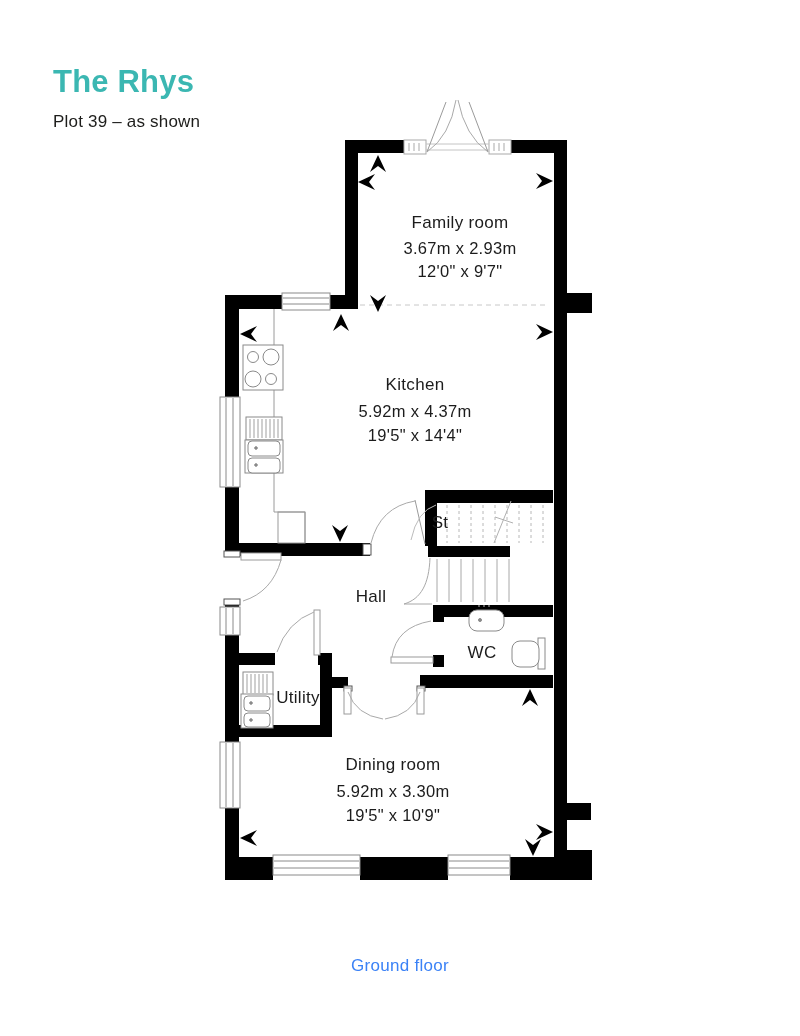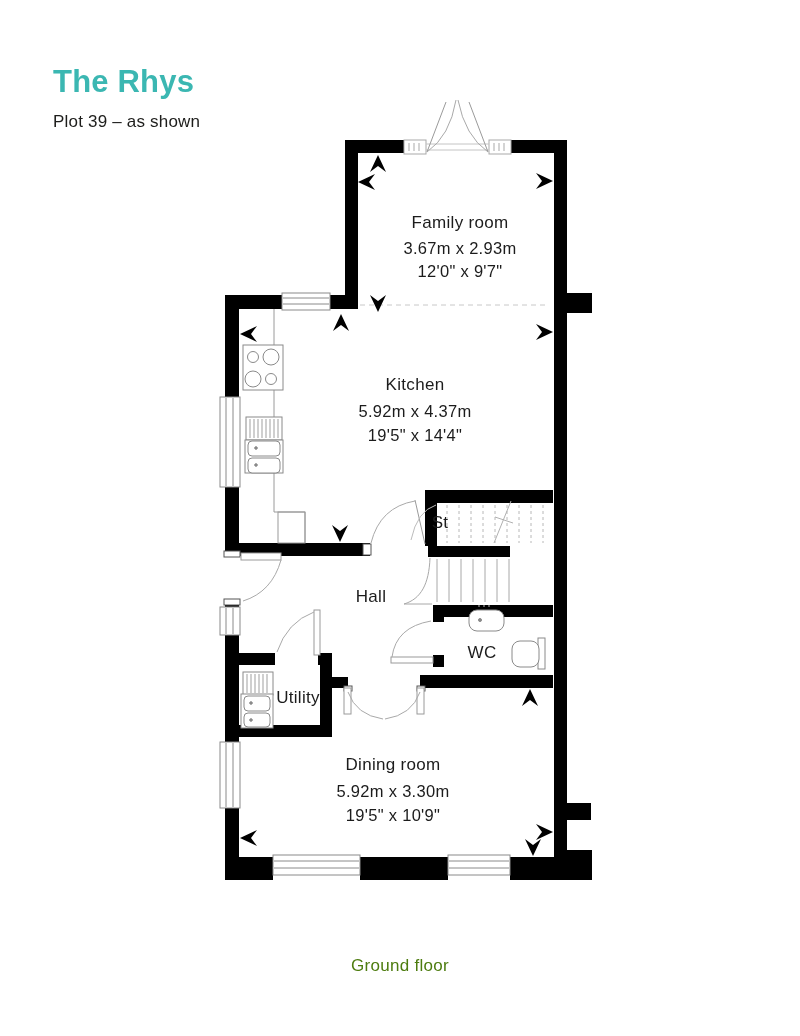--- a/index.html
+++ b/index.html
@@ -10,21 +10,21 @@
   .title{
     position:absolute;left:53px;top:64px;
     font-size:31px;font-weight:700;letter-spacing:.2px;color:#3BB7B2;
   }
   .subtitle{
     position:absolute;left:53px;top:112px;
     font-size:17px;color:#1d1d1b;letter-spacing:.2px;
   }
   .footer{
     position:absolute;left:0;top:956px;width:800px;text-align:center;
-    font-size:17px;color:#4d7c0f;letter-spacing:.3px;
+    font-size:17px;color:#3b82f6;letter-spacing:.3px;
   }
   svg{position:absolute;left:0;top:0;}
   .rn{font-family:"Liberation Sans",sans-serif;font-size:17px;fill:#1c1c1c;letter-spacing:.3px;}
   .rd{font-family:"Liberation Sans",sans-serif;font-size:16.5px;fill:#1c1c1c;letter-spacing:.3px;}
 </style>
 </head>
 <body>
 
 <div class="stage">
 

